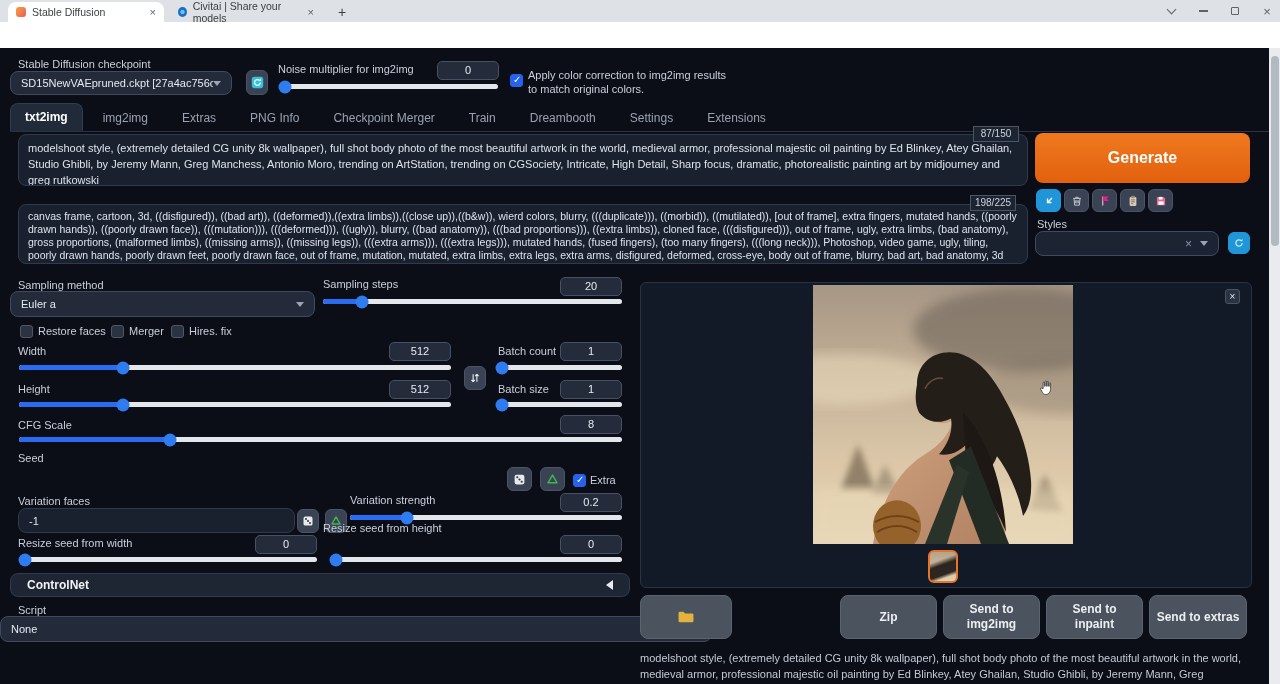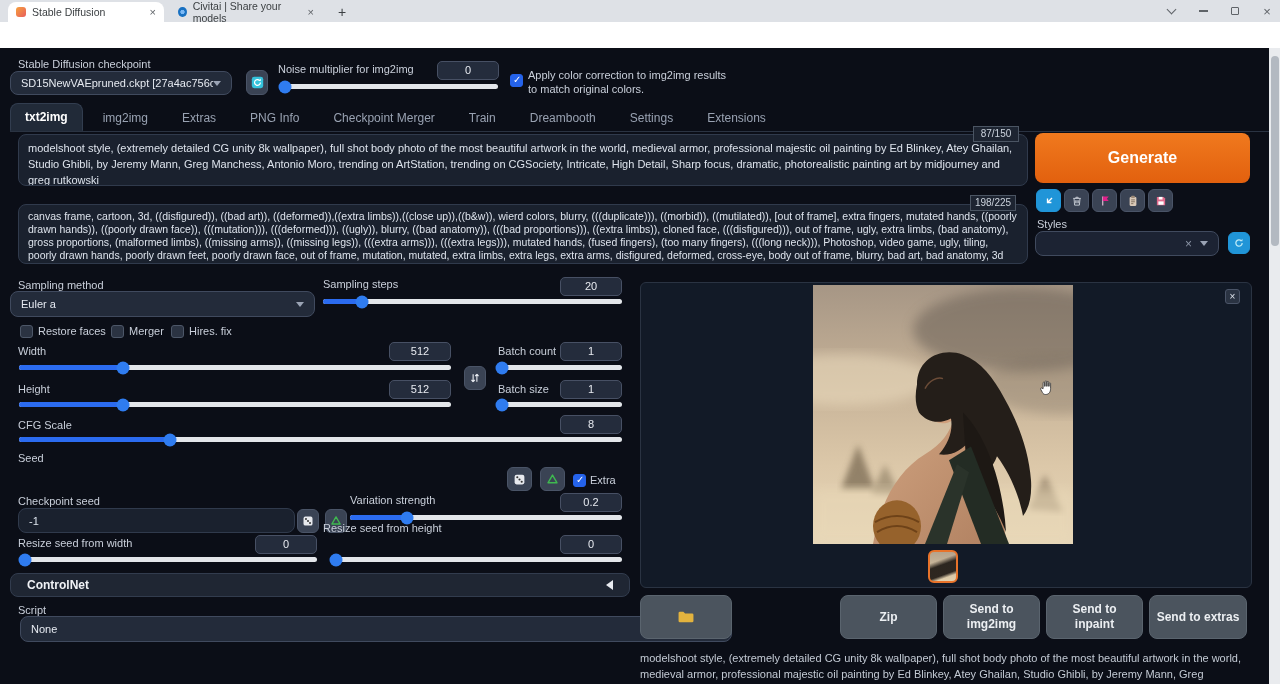--- a/index.html
+++ b/index.html
@@ -321,21 +321,21 @@
         </svg>
     </div>
     <div class="iconbtn" style="left:540px; top:419px; width:25px; height:24px;">
       <svg width="13" height="13" viewBox="0 0 16 16">
           <path d="M8 2.5 13.5 12H2.5Z" fill="none" stroke="#3fb950" stroke-width="1.8" stroke-linejoin="round"></path>
         </svg>
     </div>
     <div class="cb checked" style="left:573px; top:426px;"></div>
     <div class="lbl" style="left:590px; top:426px;">Extra</div>
 
-    <div class="lbl" style="left:18px; top:447px;">Checkpoint seed</div>
+    <div class="lbl" style="left:18px; top:447px;">Variation faces</div>
     <input class="abs" style="left: 18px; top: 460px; width: 277px; height: 25px; background: rgb(26, 33, 46); border: 1px solid rgb(48, 58, 76); border-radius: 8px; color: rgb(221, 227, 236); font-size: 11px; padding: 0px 10px; font-family: &quot;Liberation Sans&quot;, sans-serif;" value="-1">
     <div class="iconbtn" style="left:297px; top:461px; width:22px; height:24px;">
       <svg width="12" height="12" viewBox="0 0 16 16">
           <rect x="2" y="2" width="12" height="12" rx="2.5" fill="#e8eaee"></rect>
           <circle cx="5.3" cy="5.3" r="1.3" fill="#333"></circle>
           <circle cx="8" cy="8" r="1.3" fill="#333"></circle>
           <circle cx="10.7" cy="10.7" r="1.3" fill="#333"></circle>
         </svg>
     </div>
     <div class="iconbtn" style="left:325px; top:461px; width:22px; height:24px;">
@@ -362,21 +362,21 @@
       <div class="sl-fill" style="width:2%;"></div>
         <div class="sl-knob" style="left:2%;"></div>
     </div>
 
     <div class="abs" style="left:10px; top:525px; width:620px; height:24px; background:#1f2633; border:1px solid #323c4e; border-radius:8px; display:flex; align-items:center; padding:0 16px;">
       <span style="color:#f0f2f6; font-size:12px; font-weight:bold;">ControlNet</span>
       <span class="tri-left" style="margin-left:auto;"></span>
     </div>
 
     <div class="lbl" style="left:18px; top:556px;">Script</div>
-    <div class="dd" style="left:20px; top:568px; width:712px; height:26px;">
+    <div class="dd" style="left:0; top:568px; width:712px; height:26px;">
       <span>None</span>
       <span class="caret"></span>
     </div>
 
     <div class="abs" style="left:640px; top:234px; width:612px; height:306px; background:#121a27; border:1px solid #2a3342; border-radius:6px;">
       <div class="abs" style="left:584px; top:6px; width:15px; height:15px; background:#2a3342; border:1px solid #4a5467; border-radius:3px; color:#dfe4ec; font-size:10px; text-align:center; line-height:13px;">×</div>
 
       <div class="abs" style="left:172px; top:2px; width:260px; height:259px;">
         <svg width="260" height="259" viewBox="0 0 260 260" preserveAspectRatio="none">
           <defs>

